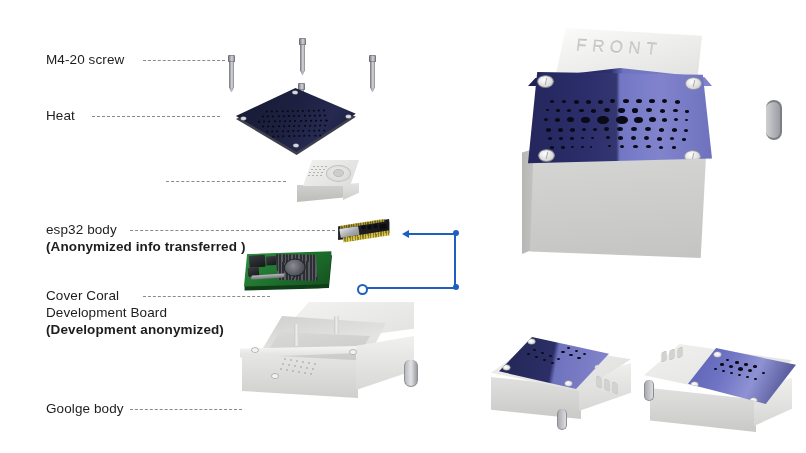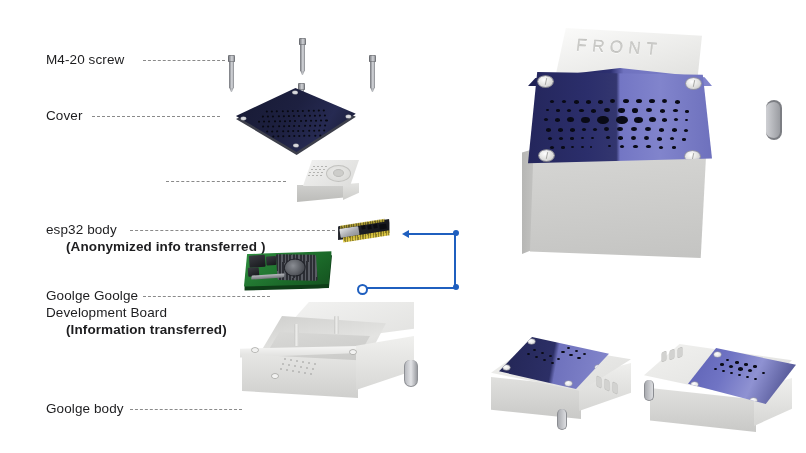--- a/index.html
+++ b/index.html
@@ -6,21 +6,21 @@
   html,body{margin:0;padding:0;background:#ffffff;}
   body{width:806px;height:453px;position:relative;overflow:hidden;
        font-family:"Liberation Sans","DejaVu Sans",sans-serif;
        -webkit-font-smoothing:antialiased;}
   .stage{position:absolute;inset:0;width:676px;height:453px;background:#ffffff;}
 
   
   .callout{position:absolute;display:flex;align-items:flex-start;white-space:nowrap;}
   .callout .txtwrap{display:flex;flex-direction:column;}
   .lbl{font-size:13.5px;color:#1d1d1f;line-height:17px;letter-spacing:.1px;}
-  .lbl.bold{font-weight:bold;margin-left:20px;}
+  .lbl.bold{font-weight:bold;}
   .leader{position:absolute;height:0;border-top:1.1px dashed #8a8a8a;}
 
   
   .screw{position:absolute;width:7px;}
   .screw .head{width:7px;height:7px;border-radius:1.5px;
     background:linear-gradient(90deg,#6d6f74 0%,#a9abb0 35%,#d2d4d8 55%,#7c7e83 100%);
     box-shadow:0 0 0 .4px #5a5c61 inset;}
   .screw .shaft{width:4.2px;height:26px;margin-left:1.4px;
     background:linear-gradient(90deg,#75777c 0%,#b4b6bb 40%,#dcdee2 58%,#84868b 100%);}
   .screw .tip{width:4.2px;height:4px;margin-left:1.4px;
@@ -193,40 +193,40 @@
 
   <div class="callout" style="left:46px;top:51px;">
     <div class="txtwrap">
       <span class="lbl">M4-20 screw</span>
     </div>
   </div>
   <div class="leader" style="left:143px;top:60px;width:82px;"></div>
 
   <div class="callout" style="left:46px;top:107px;">
     <div class="txtwrap">
-      <span class="lbl">Cover</span>
+      <span class="lbl">Heat</span>
     </div>
   </div>
   <div class="leader" style="left:92px;top:116px;width:128px;"></div>
 
   <div class="leader" style="left:166px;top:181px;width:120px;"></div>
 
   <div class="callout" style="left:46px;top:221px;">
     <div class="txtwrap">
       <span class="lbl">esp32 body</span>
       <span class="lbl bold">(Anonymized info transferred )</span>
     </div>
   </div>
   <div class="leader" style="left:130px;top:230px;width:205px;"></div>
 
   <div class="callout" style="left:46px;top:287px;">
     <div class="txtwrap">
-      <span class="lbl">Goolge Goolge</span>
+      <span class="lbl">Cover Coral</span>
       <span class="lbl">Development Board</span>
-      <span class="lbl bold">(Information transferred)</span>
+      <span class="lbl bold">(Development anonymized)</span>
     </div>
   </div>
   <div class="leader" style="left:143px;top:296px;width:127px;"></div>
 
   <div class="callout" style="left:46px;top:400px;">
     <div class="txtwrap">
       <span class="lbl">Goolge body</span>
     </div>
   </div>
   <div class="leader" style="left:130px;top:409px;width:112px;"></div>

